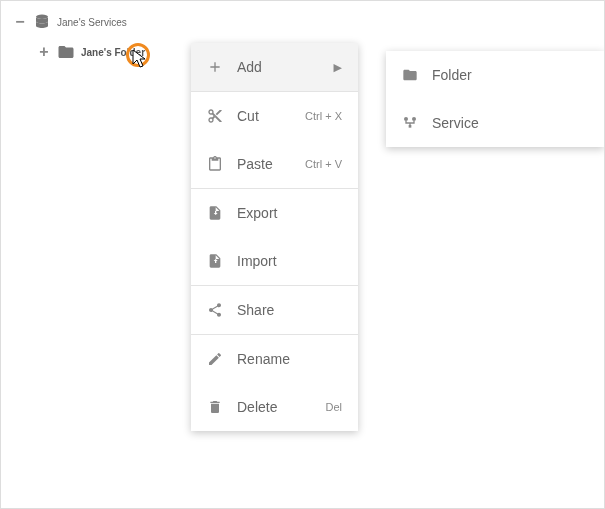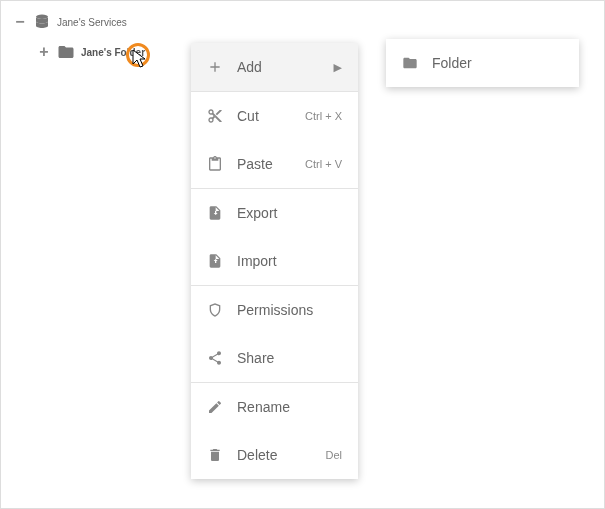--- a/index.html
+++ b/index.html
@@ -78,23 +78,23 @@
     box-shadow: 0 2px 8px rgba(0,0,0,0.22);
     font-size: 14px;
     color: #666;
   }
   .menu.main {
     top: 42px;
     left: 190px;
     width: 167px;
   }
   .menu.sub {
-    top: 38px;
+    top: 50px;
     left: 385px;
-    width: 193px;
+    width: 218px;
   }
   .menu-item {
     display: flex;
     align-items: center;
     height: 48px;
     padding: 0 16px;
     gap: 14px;
     cursor: default;
   }
   .menu-item.hover { background: #f3f3f3; }
@@ -200,28 +200,20 @@
       <span class="mi-icon">
         <svg viewBox="0 0 24 24">
             <path d="M14 2H6c-1.1 0-2 .9-2 2v16c0 1.1.9 2 2 2h12c1.1 0 2-.9 2-2V8l-6-6zm-1 7l3 3h-2v3h-2v-3H10l3-3zM13 9V3.5L18.5 9H13z"></path>
           </svg>
       </span>
       <span class="mi-label">Import</span>
     </div>
 
     <div class="menu-sep"></div>
 
-    <div class="menu-item">
-      <span class="mi-icon">
-        <svg viewBox="0 0 24 24">
-            <path d="M12 2L4 5v6c0 5 3.4 9.7 8 11 4.6-1.3 8-6 8-11V5l-8-3zm0 2.2l6 2.3v4.5c0 4-2.6 7.8-6 9-3.4-1.2-6-5-6-9V6.5l6-2.3z"></path>
-          </svg>
-      </span>
-      <span class="mi-label">Permissions</span>
-    </div>
 
     <div class="menu-item">
       <span class="mi-icon">
         <svg viewBox="0 0 24 24">
             <path d="M18 16c-.8 0-1.5.3-2.1.8l-7-4.1c.1-.2.1-.5.1-.7s0-.5-.1-.7l7-4.1c.5.5 1.3.8 2.1.8 1.7 0 3-1.3 3-3s-1.3-3-3-3-3 1.3-3 3c0 .2 0 .5.1.7l-7 4.1C7.5 9.3 6.8 9 6 9c-1.7 0-3 1.3-3 3s1.3 3 3 3c.8 0 1.5-.3 2.1-.8l7 4.1c-.1.2-.1.5-.1.7 0 1.7 1.3 3 3 3s3-1.3 3-3-1.3-3-3-3z"></path>
           </svg>
       </span>
       <span class="mi-label">Share</span>
     </div>
 
@@ -249,15 +241,26 @@
 
   <div class="menu sub">
     <div class="menu-item">
       <span class="mi-icon">
         <svg viewBox="0 0 24 24">
             <path d="M10 4H4c-1.1 0-2 .9-2 2v12c0 1.1.9 2 2 2h16c1.1 0 2-.9 2-2V8c0-1.1-.9-2-2-2h-8l-2-2z"></path>
           </svg>
       </span>
       <span class="mi-label">Folder</span>
     </div>
+    <div class="menu-item">
+      <span class="mi-icon">
+        <svg viewBox="0 0 24 24">
+            <circle cx="6" cy="6" r="3"></circle>
+            <circle cx="18" cy="6" r="3"></circle>
+            <rect x="10" y="15" width="4" height="4"></rect>
+            <path d="M6 9v3h12V9M12 12v3" stroke="#888" stroke-width="2" fill="none"></path>
+          </svg>
+      </span>
+      <span class="mi-label">Service</span>
+    </div>
   </div>
 
 </div>
 
 </body></html>

